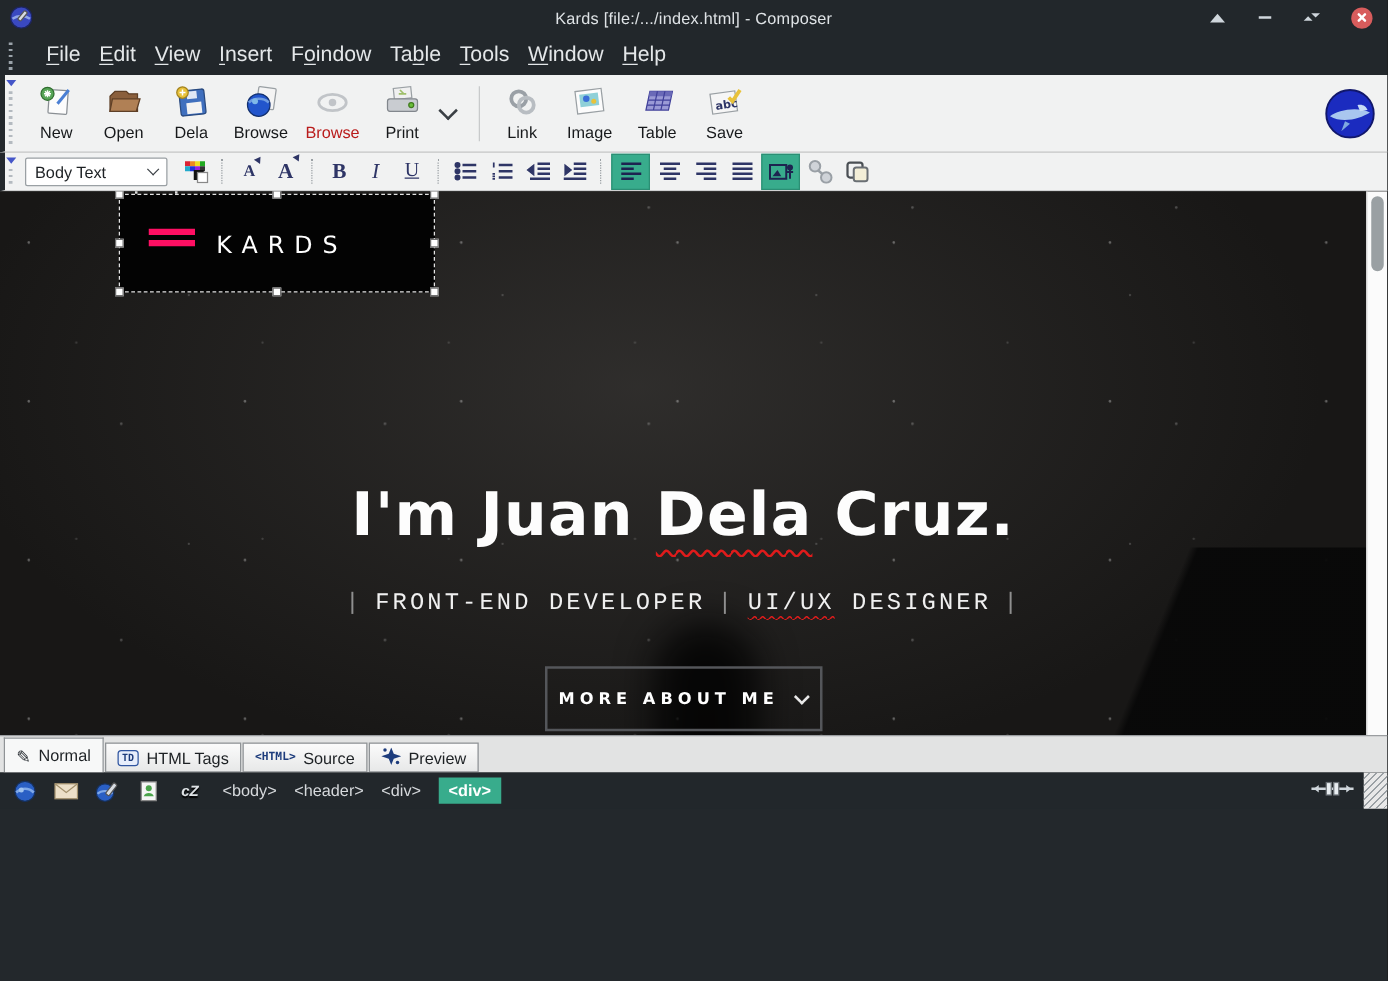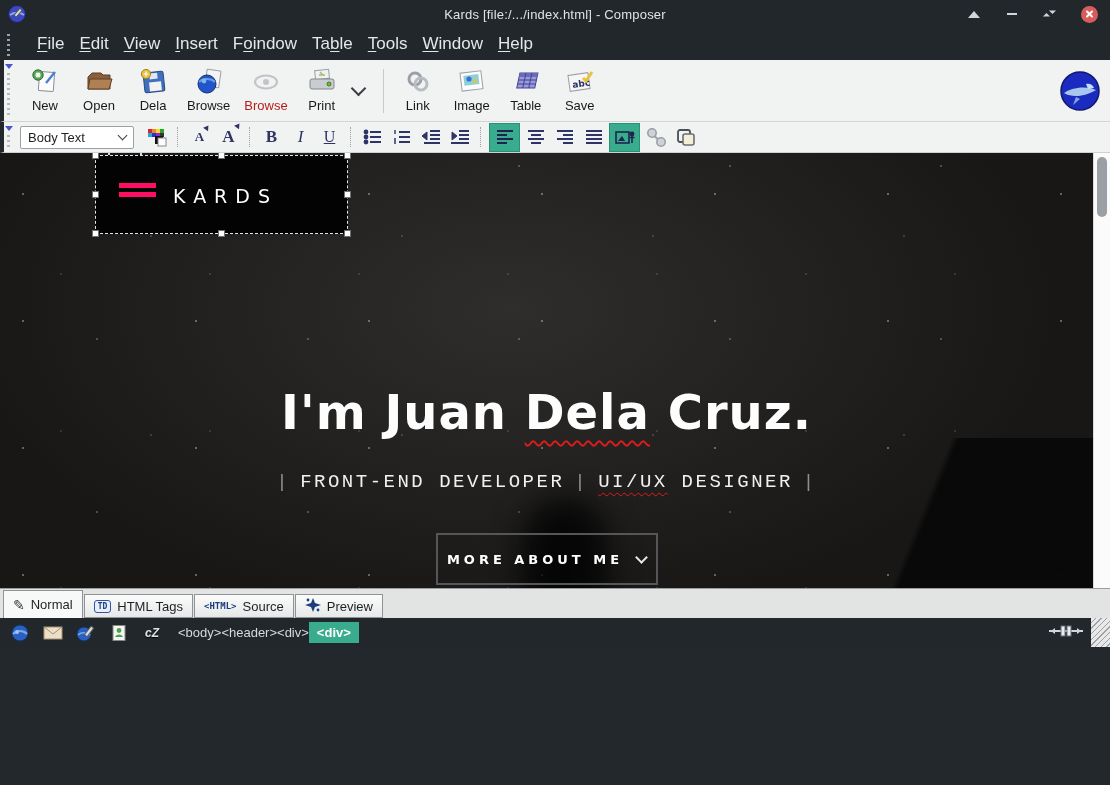--- a/index.html
+++ b/index.html
@@ -136,21 +136,21 @@
   .td-ic{background:#e7eefc;border:1px solid #2f55a0;border-radius:3px;font-size:8px;font-weight:bold;
         color:#1d3c7c;padding:1px 3px;font-family:"DejaVu Sans Mono",monospace}
   .src-ic{font-family:"DejaVu Sans Mono",monospace;font-size:9px;font-weight:bold;color:#1d3c7c}
 
   
   .statusbar{height:29px;background:#22272b;display:flex;align-items:center;color:#d6d9dc;font-size:13px;
         flex:0 0 auto;position:relative}
   .sb-icons{display:flex;align-items:center;gap:13px;padding:0 16px 0 10px}
   .sb-ic{width:20px;height:20px;display:flex;align-items:center;justify-content:center}
   .cz{font-weight:bold;font-style:italic;font-size:12px;color:#dfe3e6;text-shadow:0 1px 1px #000}
-  .crumbs{display:flex;align-items:center;}
+  .crumbs{display:flex;align-items:center;gap:14px}
   .crumb{cursor:default}
   .crumb.active{background:#38ac8c;color:#fff;font-weight:bold;padding:3px 8px}
   .sb-right{position:absolute;right:0;top:0;height:29px;display:flex;align-items:center}
   .resize-grip{width:19px;height:29px;background:#e8e8e8;
         background-image:repeating-linear-gradient(135deg,transparent 0 3px,#9aa0a4 3px 4px)}
   .hgrippy{margin-right:8px}
 </style>
 </head>
 <body>
 

